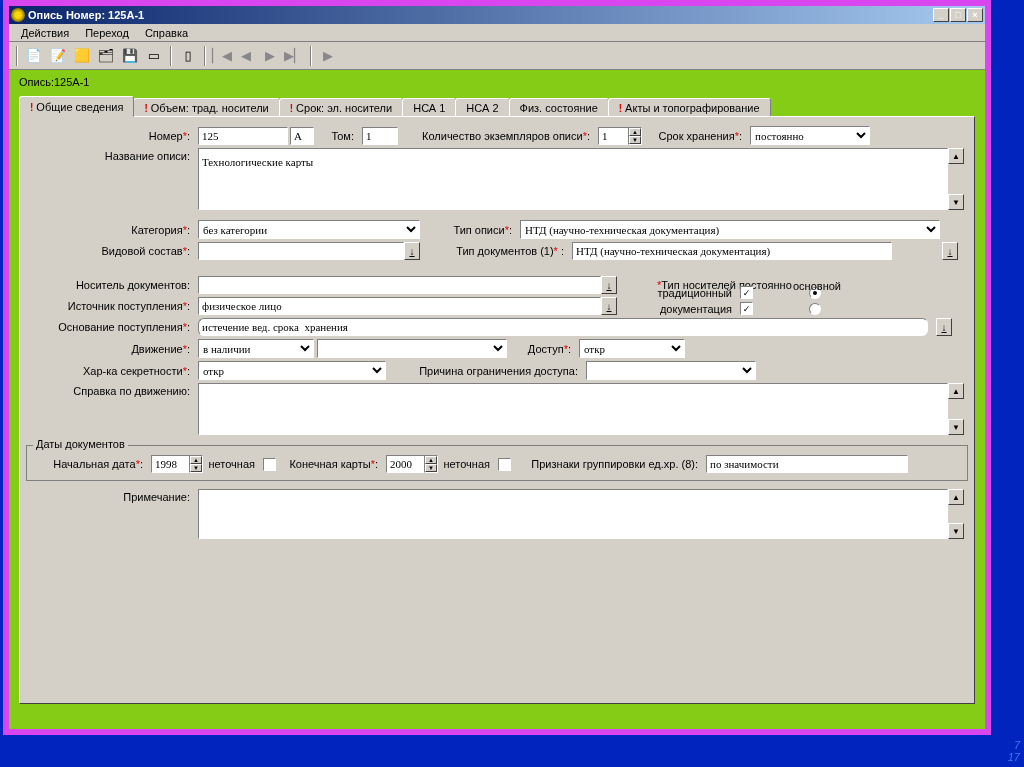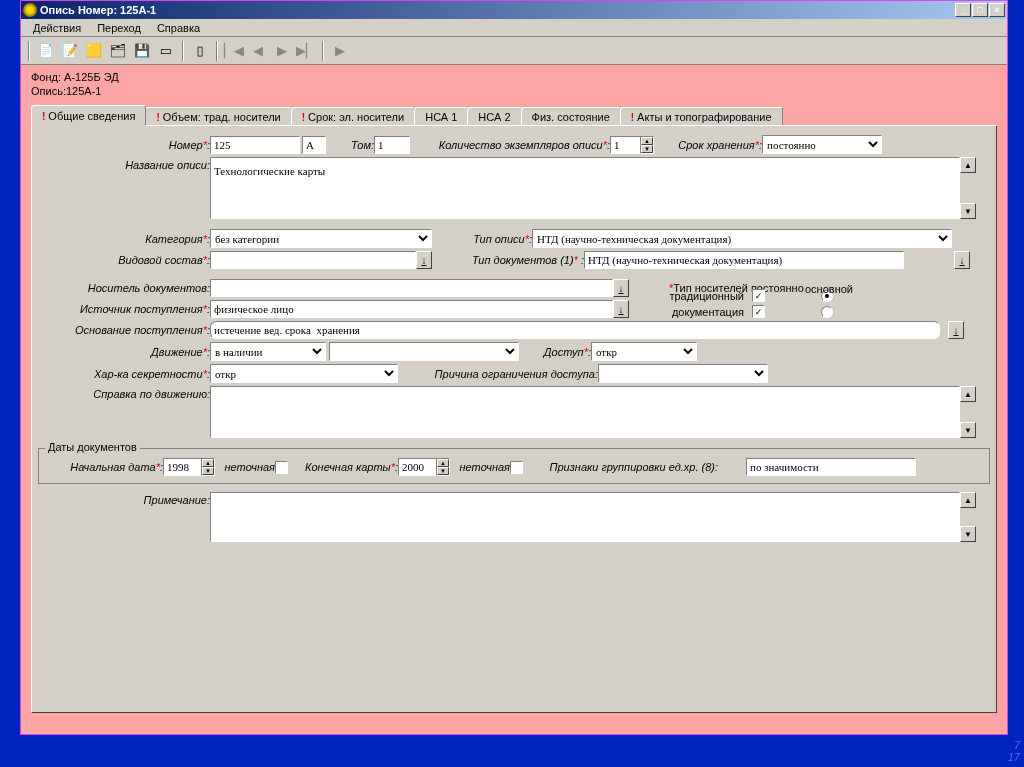--- a/index.html
+++ b/index.html
@@ -1,36 +1,36 @@
 <!DOCTYPE html>
 <html><head>
 <meta charset="utf-8">
 <style>
 * { box-sizing: border-box; margin: 0; padding: 0; }
 body { font-family: Tahoma, sans-serif; font-size: 11px; background: #0024bd; width: 1024px; height: 767px; overflow: hidden; position: relative; }
-.window { position: absolute; left: 20px; top: 0; width: 988px; height: 735px; background: #fca5a5; border: 1px solid #d946ef; }
+.window { position: absolute; left: 3px; top: 0; width: 988px; height: 735px; background: #84cc16; border: 6px solid #d946ef; }
 .titlebar { height: 18px; background: linear-gradient(to right, #0a246a, #a6caf0); color: #fff; display: flex; align-items: center; padding: 0 2px; font-size: 11px; font-weight: bold; }
 .titlebar-icon { width: 14px; height: 14px; background: radial-gradient(circle, #ffd700 30%, #8b7500 70%); border-radius: 50%; margin-right: 3px; display: inline-block; }
 .titlebar-text { flex: 1; }
 .winbtns { display: flex; gap: 1px; }
 .winbtn { width: 16px; height: 14px; background: #d4d0c8; border: 1px solid; border-color: #fff #404040 #404040 #fff; display: flex; align-items: center; justify-content: center; font-size: 9px; font-family: Arial; cursor: default; }
 .menubar { height: 18px; background: #d4d0c8; display: flex; align-items: center; padding: 0 4px; border-bottom: 1px solid #808080; }
 .menuitem { padding: 2px 8px; cursor: default; }
 .toolbar { height: 28px; background: #d4d0c8; border-bottom: 1px solid #808080; display: flex; align-items: center; padding: 0 4px; gap: 2px; }
 .toolbar-sep { width: 1px; height: 20px; border-left: 1px solid #808080; border-right: 1px solid #fff; margin: 0 3px; }
 .tbtn { width: 22px; height: 22px; border: 1px solid transparent; display: flex; align-items: center; justify-content: center; font-size: 13px; cursor: default; }
 .info-area { padding: 4px 10px; }
 .info-line { margin: 2px 0; }
 .tabs { display: flex; padding-left: 10px; margin-top: 4px; position: relative; }
 .tab { padding: 3px 10px; background: #d4d0c8; border: 1px solid #808080; border-bottom: none; border-top: 1px solid #fff; border-left: 1px solid #fff; border-radius: 3px 3px 0 0; margin-right: -1px; cursor: default; position: relative; display: flex; align-items: center; gap: 3px; }
 .tab.active { background: #d4d0c8; z-index: 2; padding-top: 4px; margin-top: -2px; border-bottom: 1px solid #d4d0c8; }
 .tab-mark { color: #d00; font-weight: bold; font-size: 10px; }
 .tab-panel { margin: 0 10px 10px 10px; border: 1px solid; border-color: #fff #404040 #404040 #fff; background: #d4d0c8; padding: 6px 6px; height: 588px; position: relative; top: -1px; }
 .row { display: flex; align-items: center; margin: 3px 0; }
-.label { text-align: right; padding-right: 0; color: #000; font-style: italic; }
+.label { text-align: right; padding-right: 8px; color: #000; }
 .req { color: #d00; }
 input[type=text], select, textarea { font-family: Tahoma; font-size: 11px; background: #fff; border: 1px solid; border-color: #808080 #fff #fff #808080; padding: 7px 3px; height: 18px; }
 textarea { resize: none; overflow: hidden; }
 select { height: 19px; padding: 0; }
 .spinner { display: inline-flex; }
 .spinner input { border-right: none; }
 .spinbtns { display: flex; flex-direction: column; width: 14px; border: 1px solid; border-color: #808080 #fff #fff #808080; background: #d4d0c8; }
 .spinbtn { height: 8px; font-size: 6px; display: flex; align-items: center; justify-content: center; cursor: default; border: 1px solid; border-color: #fff #404040 #404040 #fff; }
 .picker-btn { width: 16px; height: 18px; border: 1px solid; border-color: #fff #404040 #404040 #fff; background: #d4d0c8; display: inline-flex; align-items: center; justify-content: center; font-size: 10px; font-weight: bold; cursor: default; text-decoration: underline; }
 .scroll-stub { width: 16px; display: flex; flex-direction: column; justify-content: space-between; }
@@ -75,21 +75,20 @@
     <div class="toolbar-sep"></div>
     <div class="tbtn" style="color:#888">▏◀</div>
     <div class="tbtn" style="color:#888">◀</div>
     <div class="tbtn" style="color:#888">▶</div>
     <div class="tbtn" style="color:#888">▶▏</div>
     <div class="toolbar-sep"></div>
     <div class="tbtn" style="color:#888">▶</div>
   </div>
 
   <div class="info-area">
-    <div class="info-line"><span>Фонд:</span> <span>А-125Б   ЭД</span></div>
     <div class="info-line"><span>Опись:</span><span>125А-1</span></div>
   </div>
 
   <div class="tabs">
     <div class="tab active">
         <span class="tab-mark">!</span>
         <span>Общие сведения</span>
       </div>
     <div class="tab">
         <span class="tab-mark">!</span>
@@ -153,21 +152,21 @@
     <div class="row">
       <div class="label" style="width:172px"><span>Видовой состав</span><span class="req">*</span>:</div>
       <input type="text" style="width: 206px;">
       <div class="picker-btn">↓</div>
       <div class="label" style="width:152px"><span>Тип документов (1)</span><span class="req">*</span> :</div>
       <input type="text" style="width: 320px;" value="НТД (научно-техническая документация)">
       <div style="width:50px"></div>
       <div class="picker-btn">↓</div>
     </div>
 
-    <div class="row" style="margin-top:10px">
+    <div class="row" style="margin-top:16px">
       <div class="label" style="width:172px">Носитель документов:</div>
       <input type="text" style="width: 403px;">
       <div class="picker-btn">↓</div>
       <div style="width:40px"></div>
       <span class="req">*</span>
       <span>Тип носителей постоянно</span>
     </div>
 
     <div class="row">
       <div class="label" style="width:172px"><span>Источник поступления</span><span class="req">*</span>:</div>
@@ -241,21 +240,21 @@
         <div class="spinner">
           <input type="text" style="width: 38px;" value="2000">
           <div class="spinbtns">
               <div class="spinbtn">▲</div>
               <div class="spinbtn">▼</div>
             </div>
         </div>
         <div class="label" style="width:60px">неточная</div>
         <div class="checkbox"></div>
         <div class="label" style="width:195px">Признаки группировки ед.хр. (8):</div>
-        <input type="text" style="width: 170px; margin-left: 28px;" value="по значимости">
+        <input type="text" style="width: 202px;" value="по значимости">
       </div>
     </div>
 
     <div class="row" style="align-items:flex-start;margin-top:8px">
       <div class="label" style="width:172px;padding-top:2px">Примечание:</div>
       <textarea style="width: 750px; height: 50px;"></textarea>
       <div class="scroll-stub" style="height:50px">
         <div class="scroll-arrow">▲</div>
         <div class="scroll-arrow">▼</div>
       </div>

